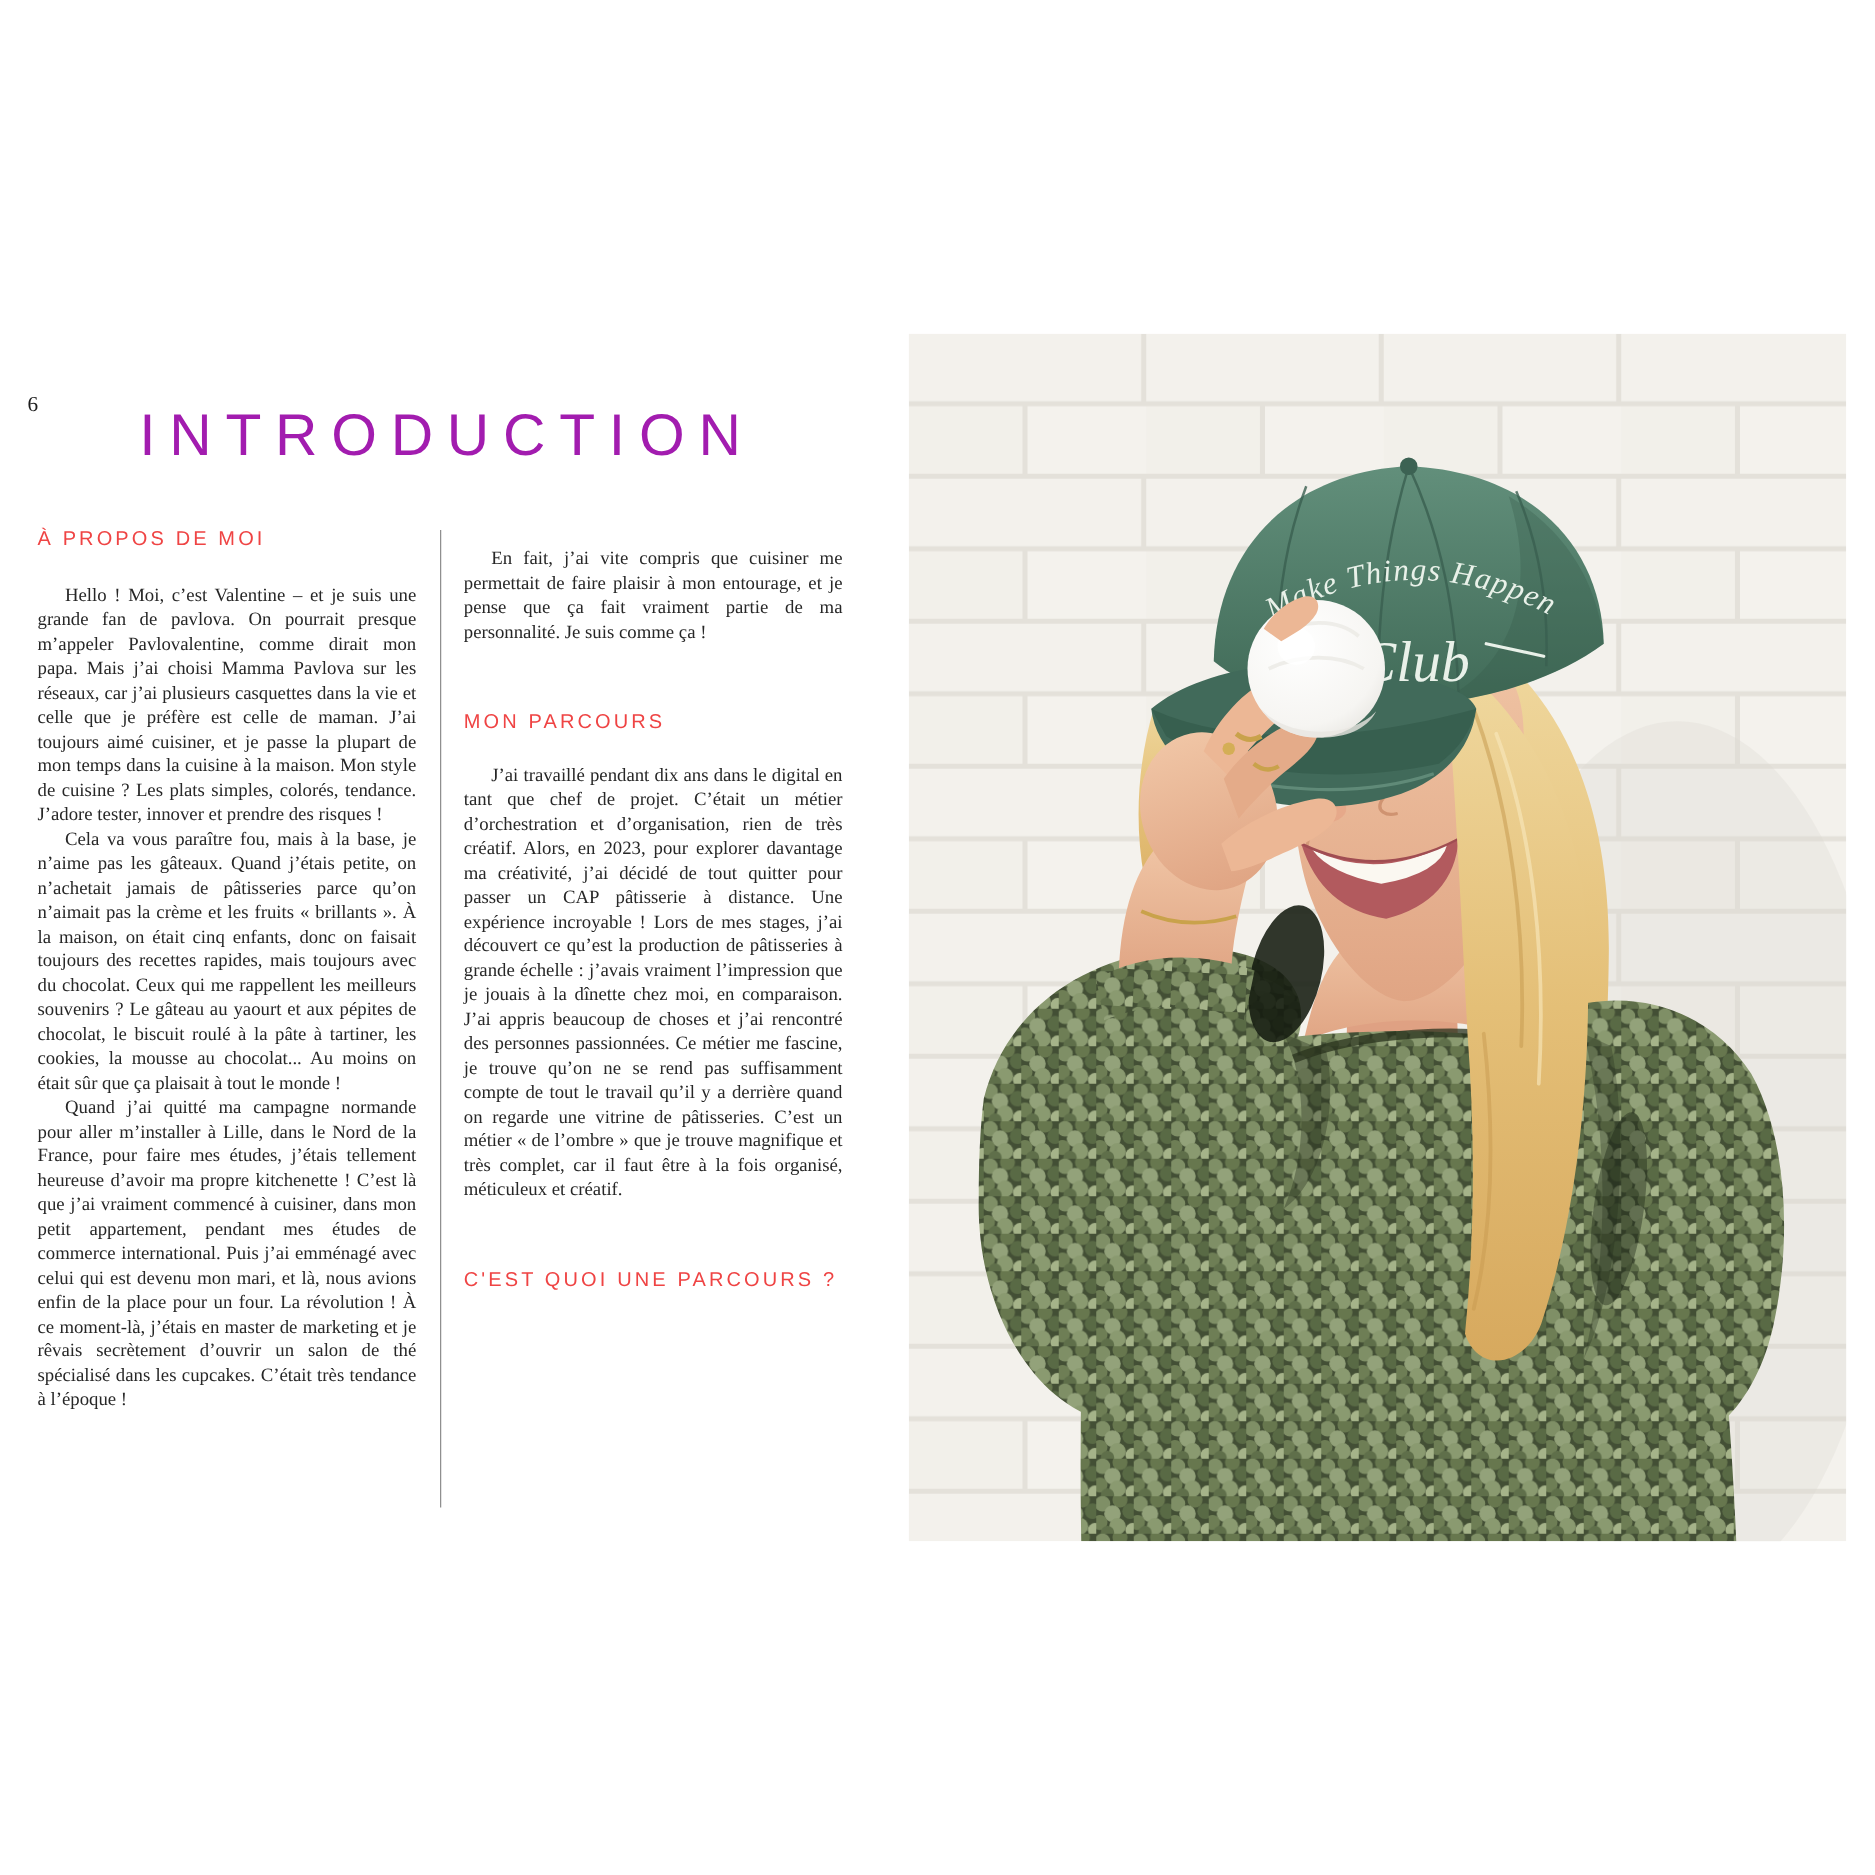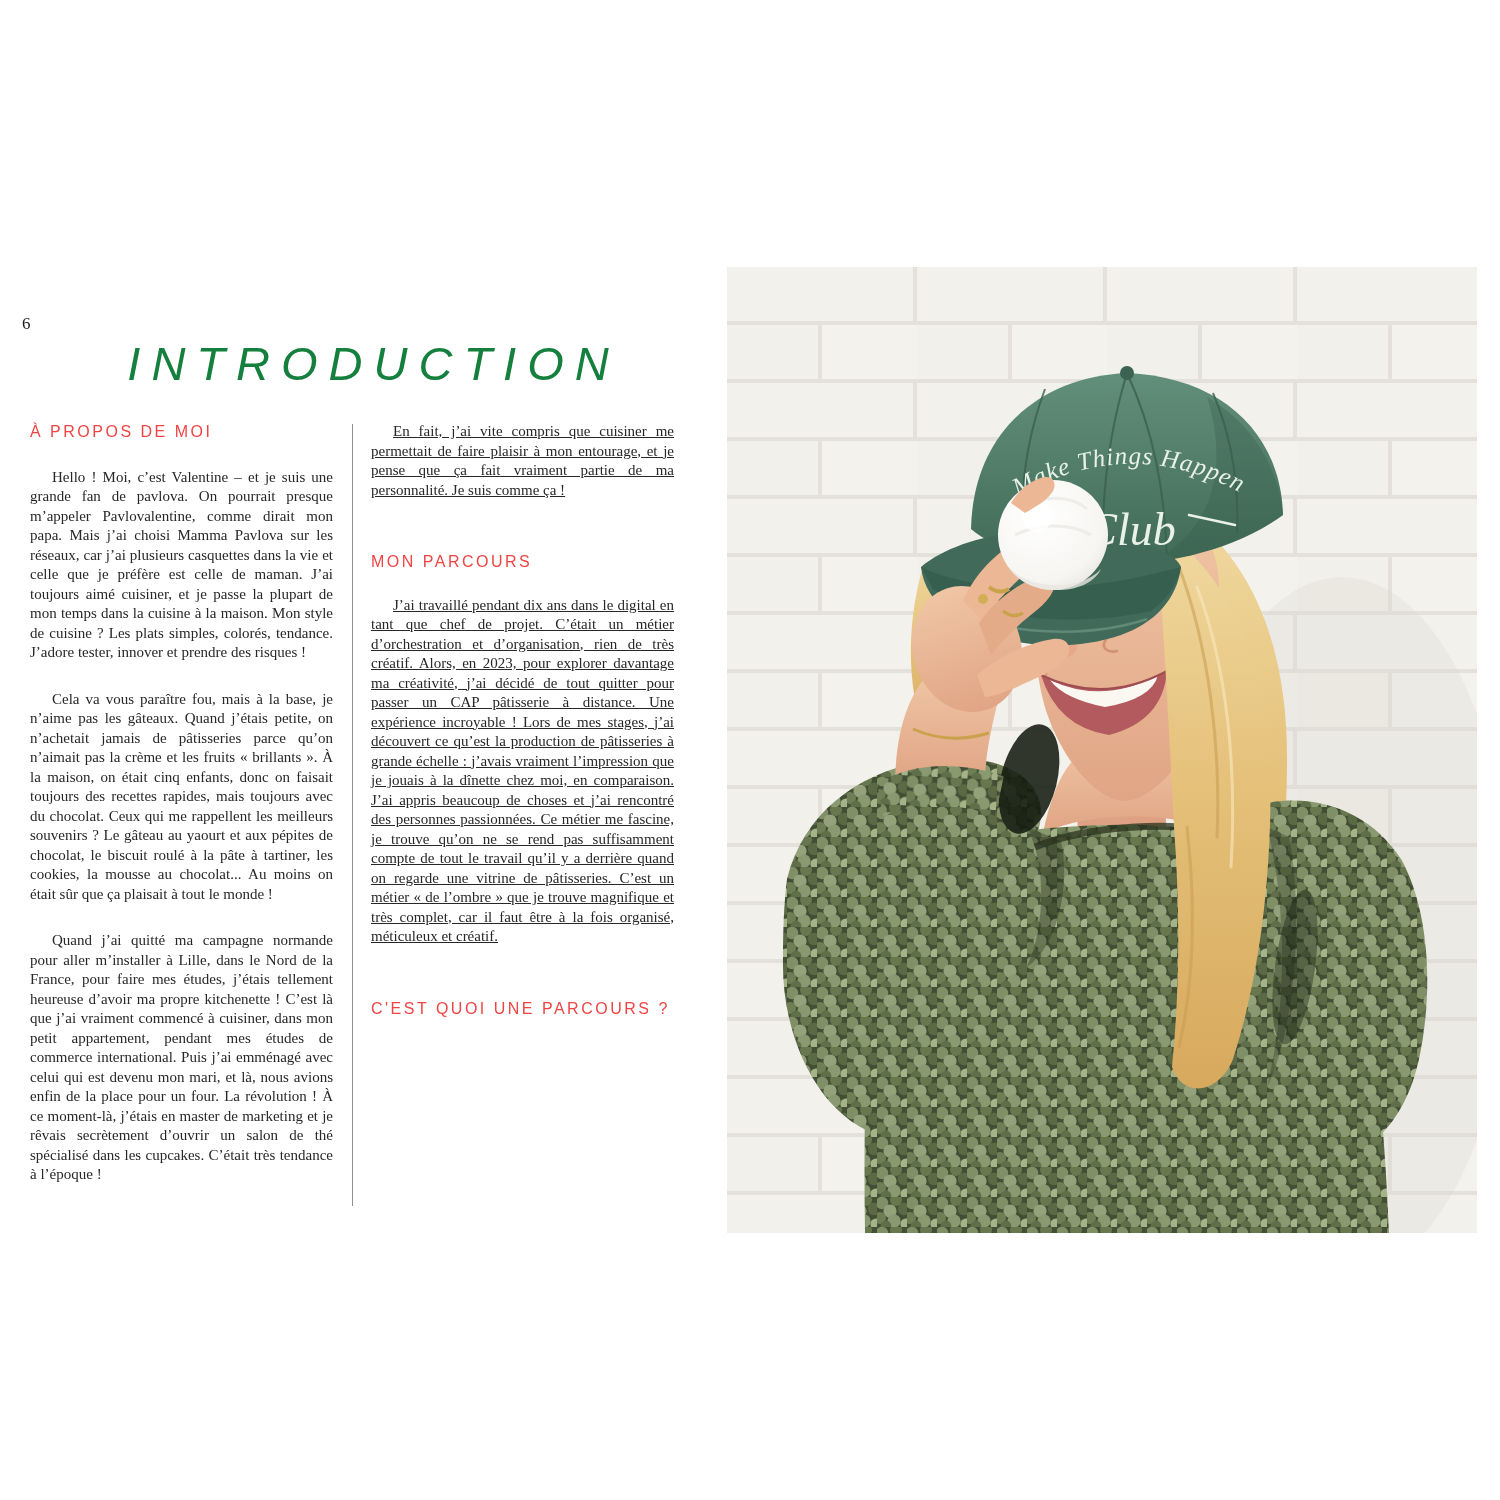--- a/index.html
+++ b/index.html
@@ -7,41 +7,41 @@
     width:1500px;height:1500px;position:relative;background:#ffffff;
     font-family:"Liberation Serif",serif;color:#262626;
     -webkit-font-smoothing:antialiased;
   }
   .sheet{position:absolute;inset:0;overflow:hidden;}
   .page-num{
     position:absolute;left:22px;top:314px;
     font-size:17px;color:#1d1d1d;
   }
   .title{
-    position:absolute;left:30px;top:320px;width:644px;margin:16px;
+    position:absolute;left:30px;top:320px;width:644px;margin:0;
     text-align:center;font-family:"Liberation Sans",sans-serif;
     font-weight:500;font-size:47px;letter-spacing:11px;text-indent:11px;
-    color:#15803d;white-space:nowrap;font-style:italic;
+    color:#a21caf;white-space:nowrap;
   }
   .col{
     position:absolute;top:422px;width:303px;
     font-size:15px;line-height:19.5px;text-align:justify;color:#272727;
   }
   .col-left{left:30px;}
   .col-right{left:371px;}
   h2.sec{
     margin:0;font-family:"Liberation Sans",sans-serif;font-weight:400;
     font-size:16px;letter-spacing:2.5px;color:#ef4444;text-align:left;
     white-space:nowrap;
   }
   .col-left h2.sec{margin-bottom:26px;}
   .col-right h2.sec{margin-top:52px;margin-bottom:24px;}
   .col p{margin:0;text-indent:22px;}
-  .col p + p{margin-top:27px;}
-  .col p.after-h{margin-top:0;text-decoration:underline;}
+  .col p + p{}
+  .col p.after-h{margin-top:16px;}
   ul.pav{list-style:none;margin:1px 0 0 0;padding:0 0 0 20px;text-align:left;}
   ul.pav li{line-height:19.5px;}
   ul.pav .b{margin-right:7px;}
   .divider{
     position:absolute;left:352px;top:424px;width:1px;height:782px;
     background:#8f8f8f;
   }
   figure.photo{
     position:absolute;left:727px;top:267px;width:750px;height:966px;margin:0;
   }

